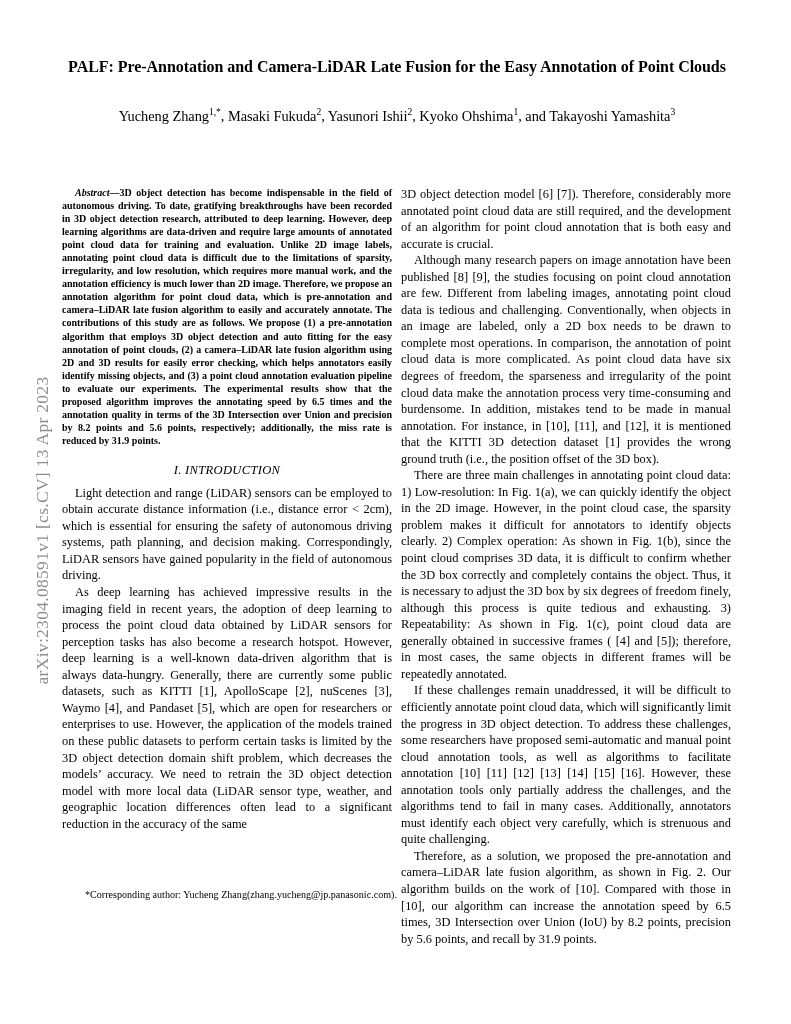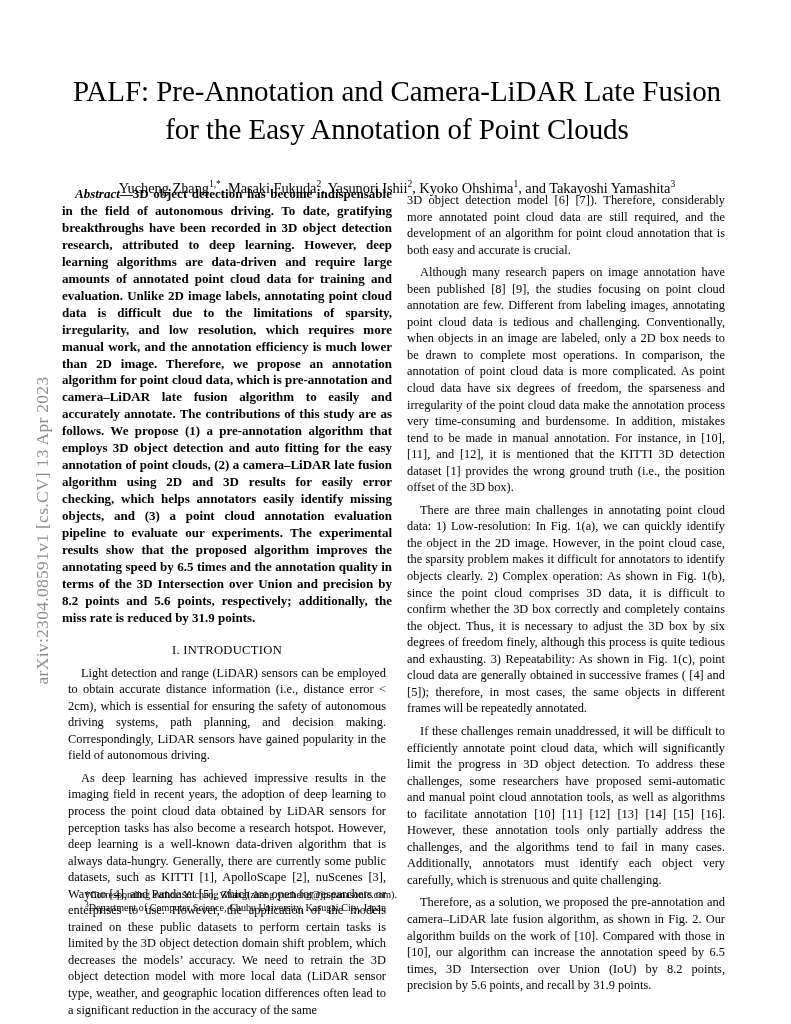--- a/index.html
+++ b/index.html
@@ -39,24 +39,24 @@
   
   #title-block {
     position: absolute;
     left: 52px;
     top: 56px;
     width: 690px;
     text-align: center;
   }
   #paper-title {
     font-family: "Liberation Serif", "DejaVu Serif", serif;
-    font-size: 29px;
-    font-weight: normal;
+    font-size: 16px;
+    font-weight: bold;
     line-height: 1.32;
-    margin: 16px;
+    margin: 0;
     letter-spacing: -0.05px;
   }
   #author-line {
     margin-top: 30px;
     font-size: 14.4px;
     line-height: 1.3;
     letter-spacing: -0.05px;
   }
   #author-line sup {
     font-size: 9.6px;
@@ -72,43 +72,44 @@
     font-size: 12.4px;
     line-height: 1.335;
     text-align: justify;
     text-justify: inter-word;
     hyphens: none;
   }
   #col-left  { left: 62px; }
   #col-right { left: 401px; }
 
   .para {
-    margin: 6px;
+    margin: 0;
     text-indent: 13px;
   }
   .para.noindent { text-indent: 0; }
 
   .abstract-para {
     font-weight: bold;
     margin: 0;
     text-indent: 13px;
-    font-size: 13px;
+    font-size: 10px;
     line-height: 1.305;
   }
   .abstract-lead {
     font-weight: bold;
     font-style: italic;
   }
 
   .section-heading {
     text-align: center;
     font-size: 12.6px;
     margin: 15px 0 6px 0;
     font-variant: small-caps;
     letter-spacing: 0.3px;
+    font-style: italic;
   }
 
   b.run-in { font-weight: normal; }
 
   
   #footnote-block {
     position: absolute;
     left: 75px;
     top: 888px;
     width: 330px;
@@ -152,16 +153,15 @@
   <div class="column" id="col-right">
       <p class="para noindent">3D object detection model [6] [7]). Therefore, considerably more annotated point cloud data are still required, and the development of an algorithm for point cloud annotation that is both easy and accurate is crucial.</p>
       <p class="para">Although many research papers on image annotation have been published [8] [9], the studies focusing on point cloud annotation are few. Different from labeling images, annotating point cloud data is tedious and challenging. Conventionally, when objects in an image are labeled, only a 2D box needs to be drawn to complete most operations. In comparison, the annotation of point cloud data is more complicated. As point cloud data have six degrees of freedom, the sparseness and irregularity of the point cloud data make the annotation process very time-consuming and burdensome. In addition, mistakes tend to be made in manual annotation. For instance, in [10], [11], and [12], it is mentioned that the KITTI 3D detection dataset [1] provides the wrong ground truth (i.e., the position offset of the 3D box).</p>
       <p class="para"><span>There are three main challenges in annotating point cloud data: </span><b class="run-in">1) Low-resolution:</b><span> In Fig. 1(a), we can quickly identify the object in the 2D image. However, in the point cloud case, the sparsity problem makes it difficult for annotators to identify objects clearly. </span><b class="run-in">2) Complex operation:</b><span> As shown in Fig. 1(b), since the point cloud comprises 3D data, it is difficult to confirm whether the 3D box correctly and completely contains the object. Thus, it is necessary to adjust the 3D box by six degrees of freedom finely, although this process is quite tedious and exhausting. </span><b class="run-in">3) Repeatability:</b><span> As shown in Fig. 1(c), point cloud data are generally obtained in successive frames ( [4] and  [5]); therefore, in most cases, the same objects in different frames will be repeatedly annotated.</span></p>
       <p class="para">If these challenges remain unaddressed, it will be difficult to efficiently annotate point cloud data, which will significantly limit the progress in 3D object detection. To address these challenges, some researchers have proposed semi-automatic and manual point cloud annotation tools, as well as algorithms to facilitate annotation [10] [11] [12] [13] [14] [15] [16]. However, these annotation tools only partially address the challenges, and the algorithms tend to fail in many cases. Additionally, annotators must identify each object very carefully, which is strenuous and quite challenging.</p>
       <p class="para">Therefore, as a solution, we proposed the pre-annotation and camera–LiDAR late fusion algorithm, as shown in Fig. 2. Our algorithm builds on the work of [10]. Compared with those in [10], our algorithm can increase the annotation speed by 6.5 times, 3D Intersection over Union (IoU) by 8.2 points, precision by 5.6 points, and recall by 31.9 points.</p>
     </div>
 
   <div id="footnote-block">
       <p class="fn"><span>*Corresponding author: Yucheng Zhang(zhang.yucheng@jp.panasonic.com).</span></p>
-      <p class="fn"><sup>3</sup><span>Department of Computer Science, Chubu University, Kasugai City, Japan</span></p>
     </div>
 
 </div>
 
 </body></html>

